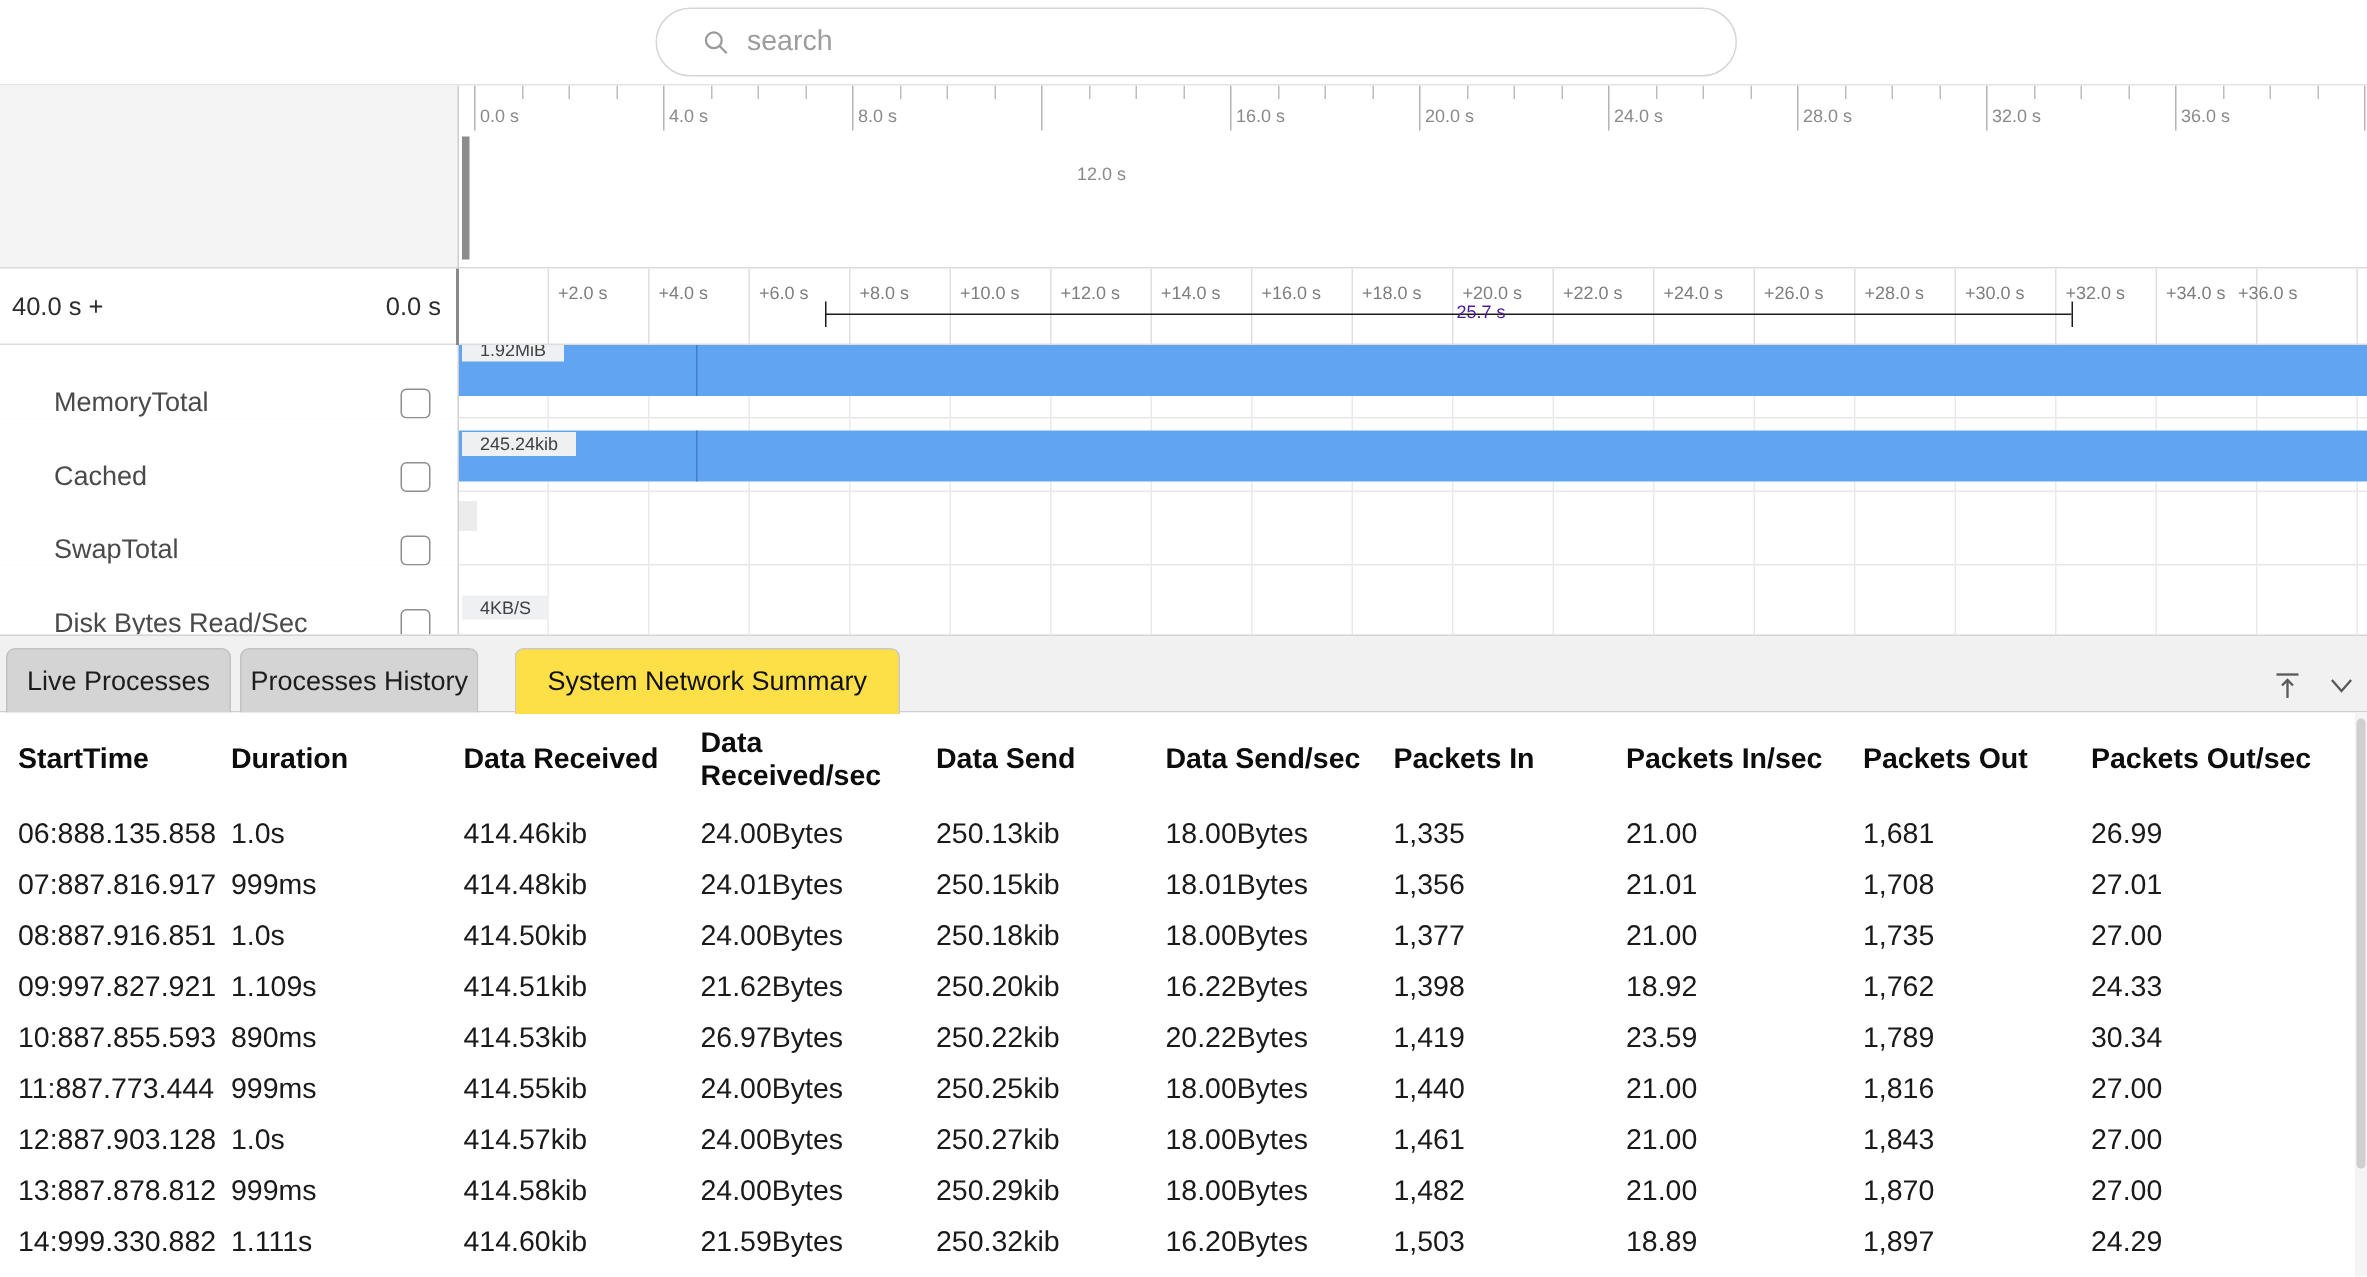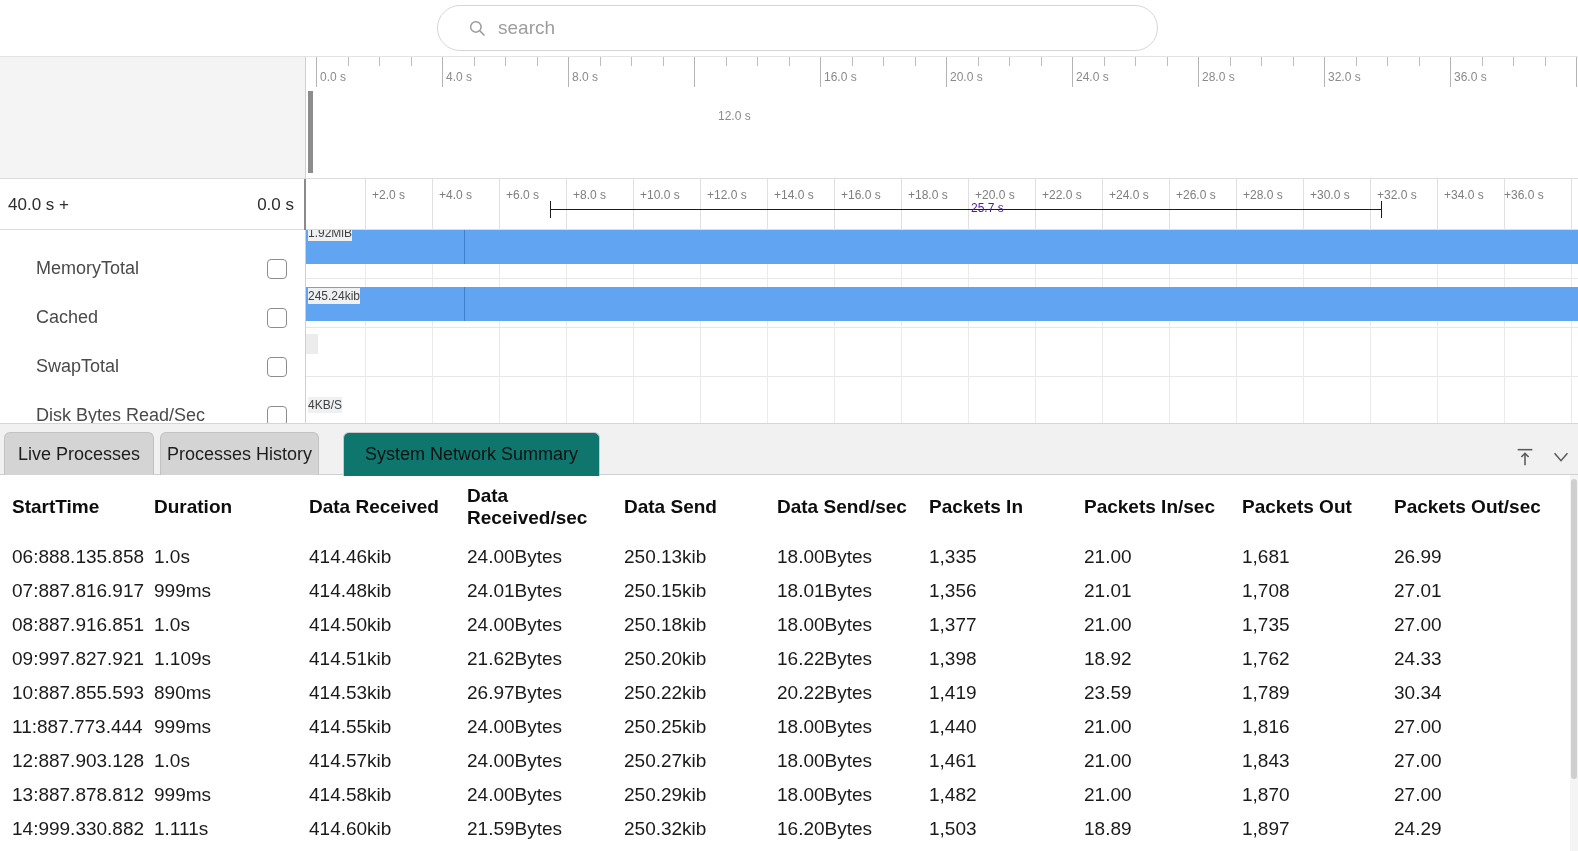--- a/index.html
+++ b/index.html
@@ -130,42 +130,42 @@
     position: absolute; top: 0; height: 49px; border-right: 1px solid #eaeaea;
   }
   .gbar {
     position: absolute; left: 0; right: 0; background: #61a5f2;
   }
   .gtick {
     position: absolute; width: 1px; background: #3f7fcb;
   }
   .vlabel {
     position: absolute; font-size: 12px; color: #404040;
-    background: #eef0f2; padding: 1px 0; white-space: nowrap;
+    background: #eef0f2; padding: 1px 12px; white-space: nowrap;
     z-index: 4;
   }
   .gray-stub {
     position: absolute; background: #ececec;
   }
 
   
   .tabbar {
     position: absolute; left: 0; top: 423px; width: 1578px; height: 52px;
     background: #f1f1f1; border-top: 1px solid #d6d6d6;
     border-bottom: 1px solid #d0d0d0;
   }
   .tab {
     position: absolute; top: 8px; height: 44px;
     background: #d4d4d4; border: 1px solid #c2c2c2; border-bottom: none;
     border-radius: 6px 6px 0 0;
     display: flex; align-items: center; justify-content: center;
     font-size: 18px; color: #1d1d1d; padding: 0 16px; white-space: nowrap;
   }
   .tab.active {
-    background: #0f766e; border-color: #c9c9c9; color: #111;
+    background: #fde047; border-color: #c9c9c9; color: #111;
     z-index: 3;
   }
   .tool-right {
     position: absolute; right: 6px; top: 22px;
     display: flex; align-items: center; gap: 14px;
   }
   .icon-btn { width: 22px; height: 22px; color: #5a5a5a; display: block; }
 
   
   .tablearea {
@@ -311,21 +311,21 @@
         <div class="olabel" style="left: 864px;">+26.0 s</div>
         <div class="ocell" style="left: 931px; width: 67px;"></div>
         <div class="olabel" style="left: 931px;">+28.0 s</div>
         <div class="ocell" style="left: 998px; width: 67px;"></div>
         <div class="olabel" style="left: 998px;">+30.0 s</div>
         <div class="ocell" style="left: 1065px; width: 67px;"></div>
         <div class="olabel" style="left: 1065px;">+32.0 s</div>
         <div class="ocell" style="left: 1132px; width: 67px;"></div>
         <div class="olabel" style="left: 1132px;">+34.0 s</div>
         <div class="ocell" style="left: 1199px; width: 67px;"></div>
-        <div class="olabel" style="left: 1180px; margin-left: 12px;">+36.0 s</div>
+        <div class="olabel" style="left: 1180px;">+36.0 s</div>
         <div class="ocell" style="left: 1266px; width: 67px;"></div>
         <div class="olabel" style="left: 1266px;">+38.0 s</div>
         <div class="measure-bar" style="left: 244.25px; width: 830.8px;"></div>
         <div class="measure-cap" style="left: 244.25px;"></div>
         <div class="measure-cap" style="left: 1075.05px;"></div>
         <div class="measure-label" style="left: 665px;">25.7 s</div>
       </div>
   </div>
 
   <div class="tracks" id="tracks">

